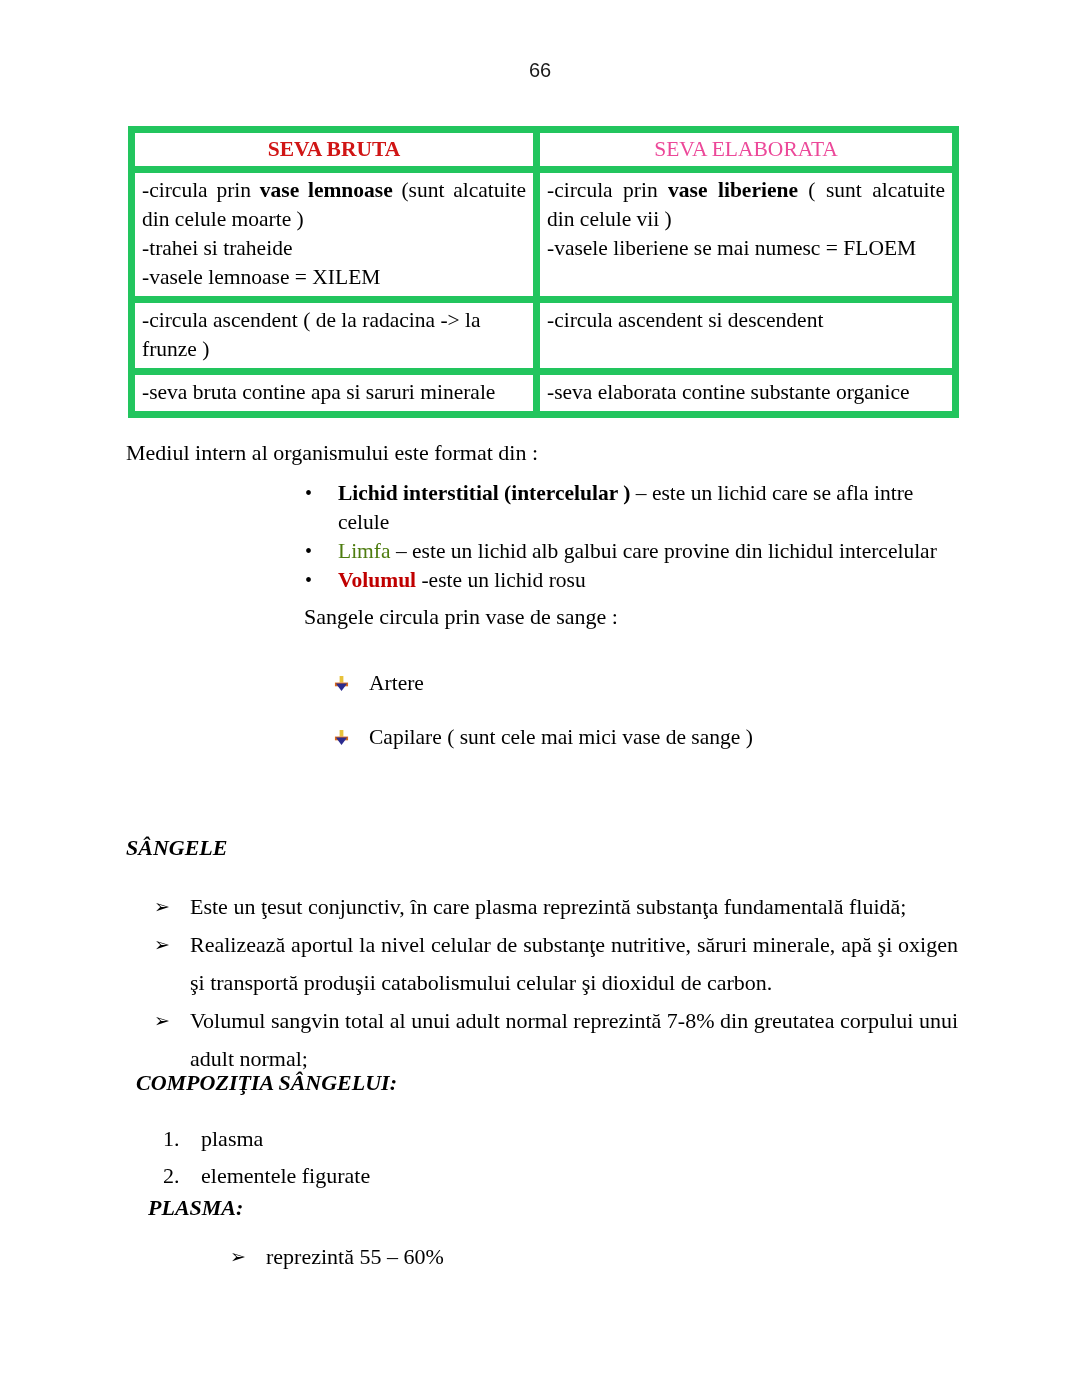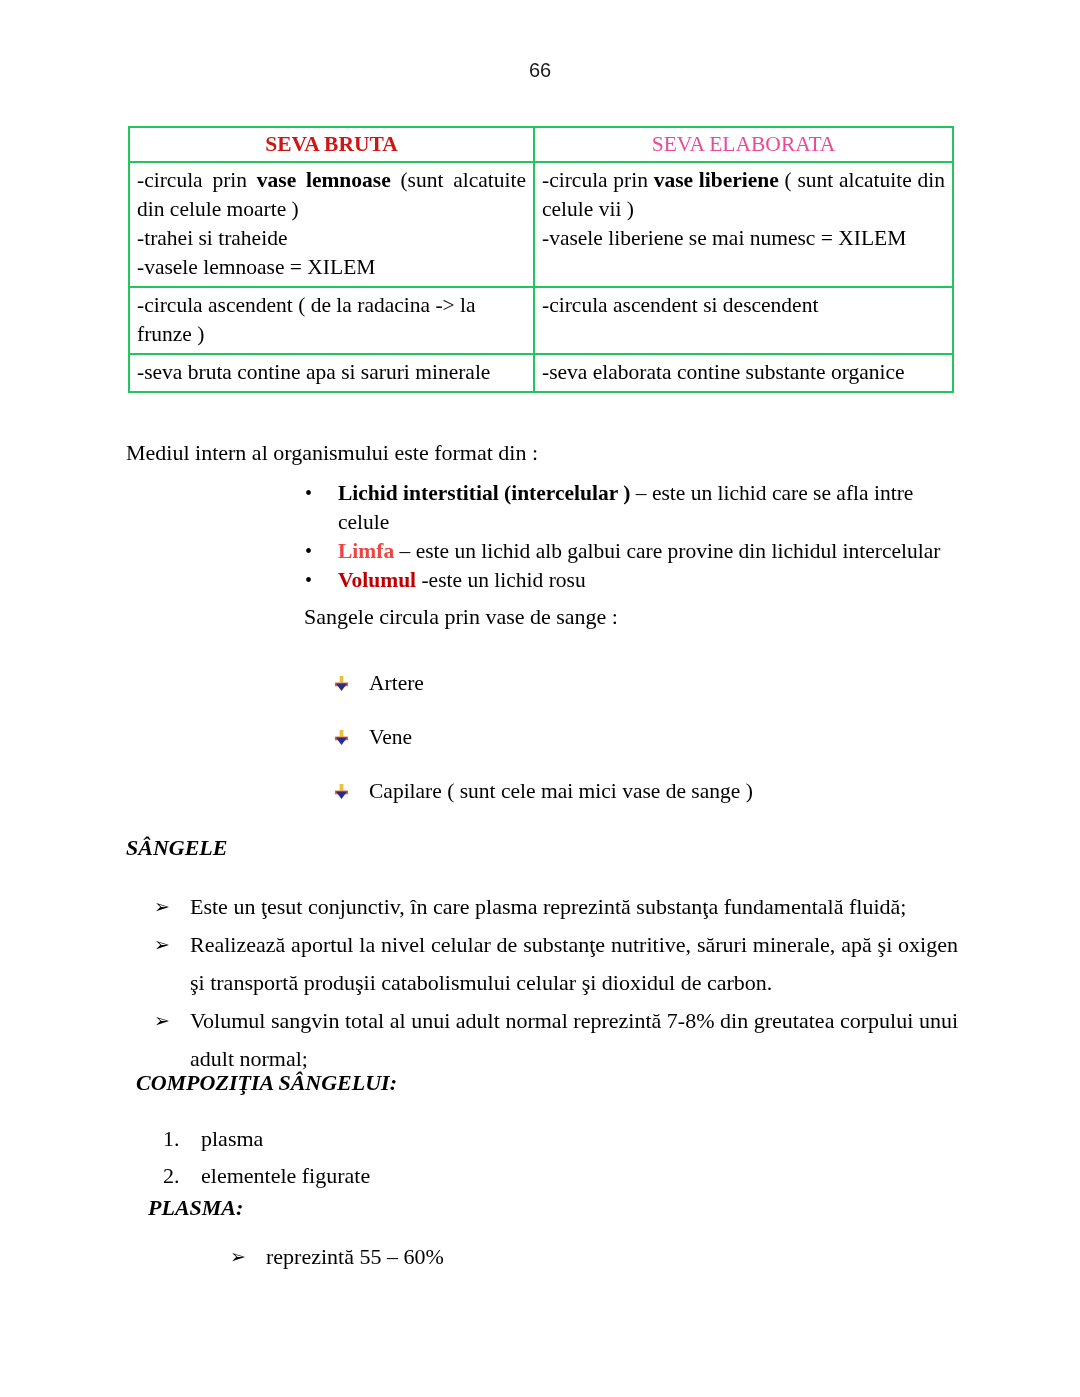--- a/index.html
+++ b/index.html
@@ -40,21 +40,21 @@
   
   .cmp-table {
     position: absolute;
     left: 128px;
     top: 126px;
     width: 824px;
     border-collapse: collapse;
     table-layout: fixed;
   }
   .cmp-table td {
-    border: 2px solid #22c55e;
+    border: 7px solid #22c55e;
     padding: 3px 7px 4px 7px;
     vertical-align: top;
     font-size: 21.5px;
     line-height: 29px;
   }
   .cmp-table col.c1 { width: 405px; }
   .cmp-table col.c2 { width: 419px; }
 
   .hdr-cell {
     text-align: center;
@@ -100,21 +100,21 @@
     margin: 0 0 0 0;
   }
   .dot-list li .dot {
     position: absolute;
     left: 9px;
     top: 0;
     font-size: 20px;
     line-height: 29px;
   }
   .lead-bold { font-weight: bold; }
-  .lead-limfa { color: #ef4444; font-weight: bold; }
+  .lead-limfa { color: #4d7c0f; font-weight: normal; }
   .lead-sangele { color: #c00000; font-weight: bold; }
 
   
   #vessels-intro { left: 304px; top: 602px; }
 
   .arrow-list {
     position: absolute;
     left: 330px;
     top: 642px;
     width: 620px;
@@ -232,21 +232,21 @@
       </tr>
 
       <tr class="row-tall">
         <td>
           <div class="justify"><span>-circula prin </span><b>vase lemnoase </b><span>(sunt alcatuite din celule moarte )</span></div>
           <div>-trahei si traheide</div>
           <div>-vasele lemnoase = XILEM</div>
         </td>
         <td>
           <div class="justify"><span>-circula prin </span><b>vase liberiene</b><span>  ( sunt alcatuite din celule vii )</span></div>
-          <div>-vasele liberiene se mai numesc = XILEM</div>
+          <div>-vasele liberiene se mai numesc = FLOEM</div>
         </td>
       </tr>
 
 
       <tr>
         <td>-circula ascendent ( de la radacina -&gt; la frunze )</td>
         <td>-circula ascendent si descendent</td>
       </tr>
 
       <tr>
@@ -283,28 +283,20 @@
         <polygon points="2,8 14,8 8,16" fill="#2b2b8f"></polygon>
       </svg>
       <span>Artere</span>
     </li>
     <li>
       <svg class="wing-arrow" viewBox="0 0 16 16">
         <rect x="6" y="0" width="4" height="7" fill="#e8c23a"></rect>
         <rect x="1" y="7" width="14" height="4" fill="#d86a1e"></rect>
         <polygon points="2,8 14,8 8,16" fill="#2b2b8f"></polygon>
       </svg>
-      <span>Vene</span>
-    </li>
-    <li>
-      <svg class="wing-arrow" viewBox="0 0 16 16">
-        <rect x="6" y="0" width="4" height="7" fill="#e8c23a"></rect>
-        <rect x="1" y="7" width="14" height="4" fill="#d86a1e"></rect>
-        <polygon points="2,8 14,8 8,16" fill="#2b2b8f"></polygon>
-      </svg>
       <span>Capilare ( sunt cele mai mici vase de sange )</span>
     </li>
   </ul>
 
   <div class="head-it" id="sangele-head">SÂNGELE</div>
 
   <ul class="chev-list" id="sangele-list">
     <li>
       <span class="chev">➢</span>
       <span>Este un ţesut conjunctiv, în care plasma reprezintă substanţa fundamentală fluidă;</span>

